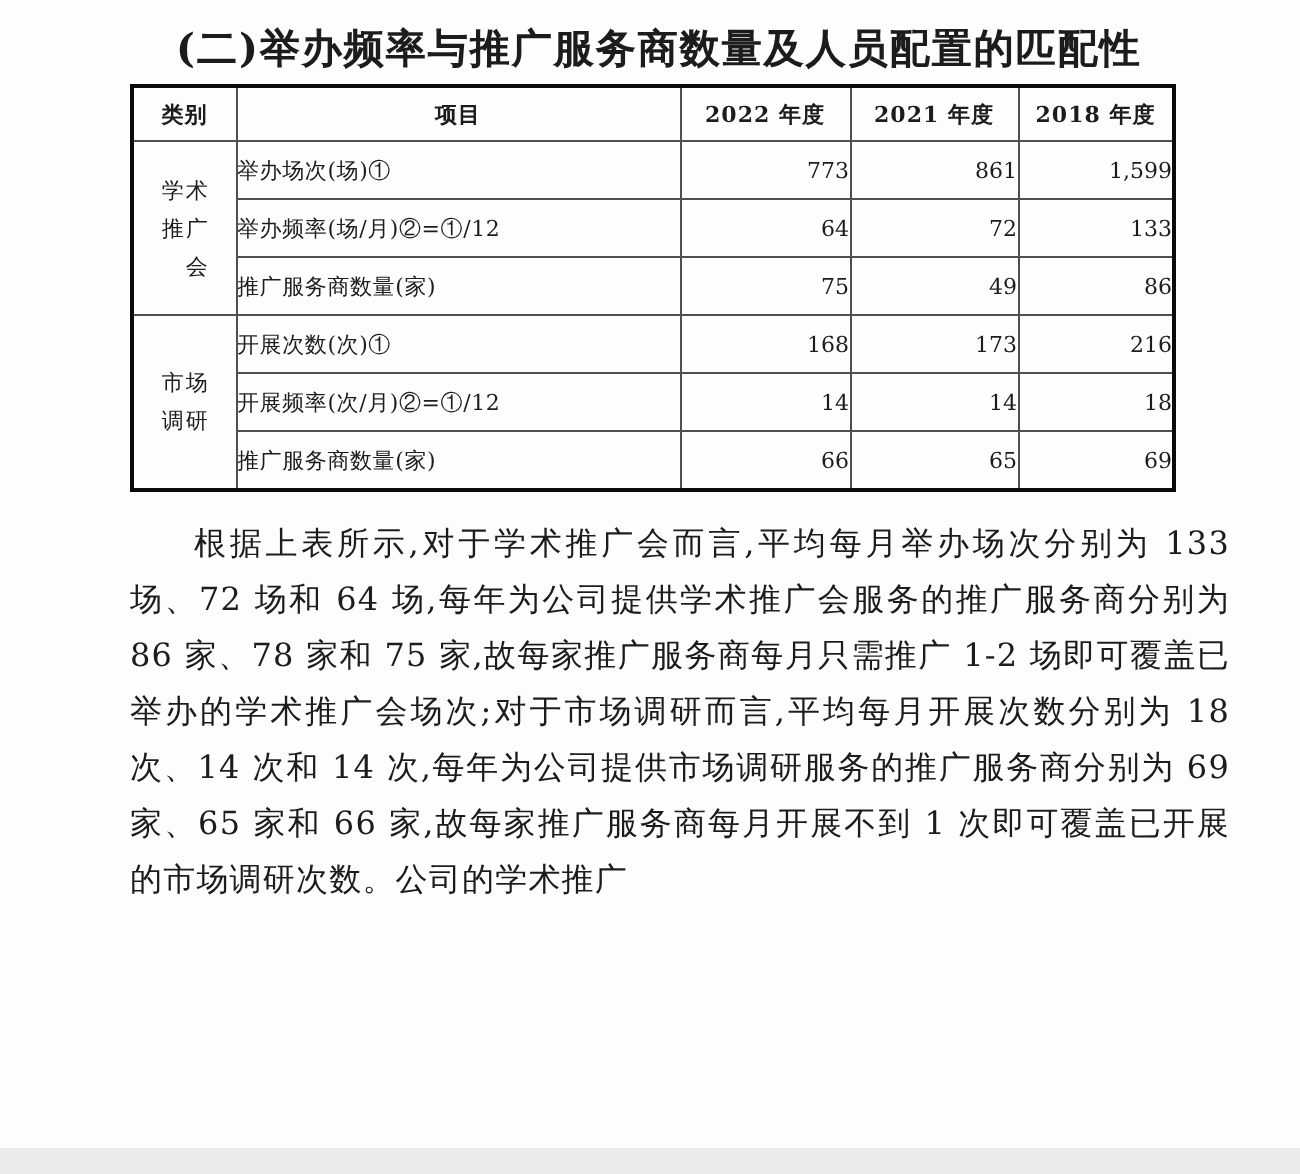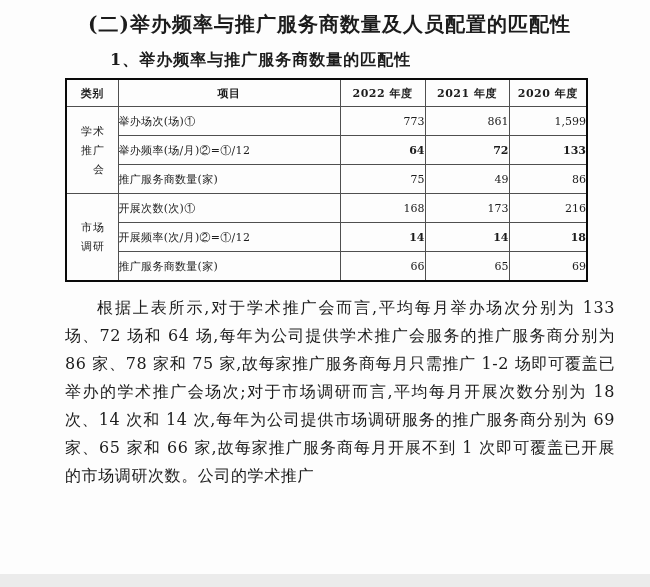--- a/index.html
+++ b/index.html
@@ -74,55 +74,54 @@
   }
   td.item {
     text-align: left;
     padding-left: 8px;
     letter-spacing: 0.3px;
   }
   td.num {
     text-align: right;
     padding-right: 11px;
   }
-  tr.bold-row td.num { font-weight: bold; }
+  tr.bold-row td.num { font-weight: normal; }
   .bottom-band {
     position: absolute;
     left: 0;
     bottom: 0;
     width: 650px;
     height: 13px;
     background: #ebebeb;
   }
 </style>
 </head>
 <body>
 
 <div class="page">
 
   <div class="h1">(二)举办频率与推广服务商数量及人员配置的匹配性</div>
 
-  <div class="h2">1、举办频率与推广服务商数量的匹配性</div>
 
 
   <table class="freq">
     <colgroup>
       <col style="width:52px">
       <col style="width:222px">
       <col style="width:85px">
       <col style="width:84px">
       <col style="width:78px">
     </colgroup>
     <thead>
       <tr>
         <th>类别</th>
         <th>项目</th>
         <th>2022 年度</th>
         <th>2021 年度</th>
-        <th>2020 年度</th>
+        <th>2018 年度</th>
       </tr>
     </thead>
     <tbody>
       <tr>
         <td class="cat" rowspan="3"><span class="cat-text">学术推广会</span></td>
         <td class="item">举办场次(场)①</td>
         <td class="num">773</td>
         <td class="num">861</td>
         <td class="num">1,599</td>
       </tr>

